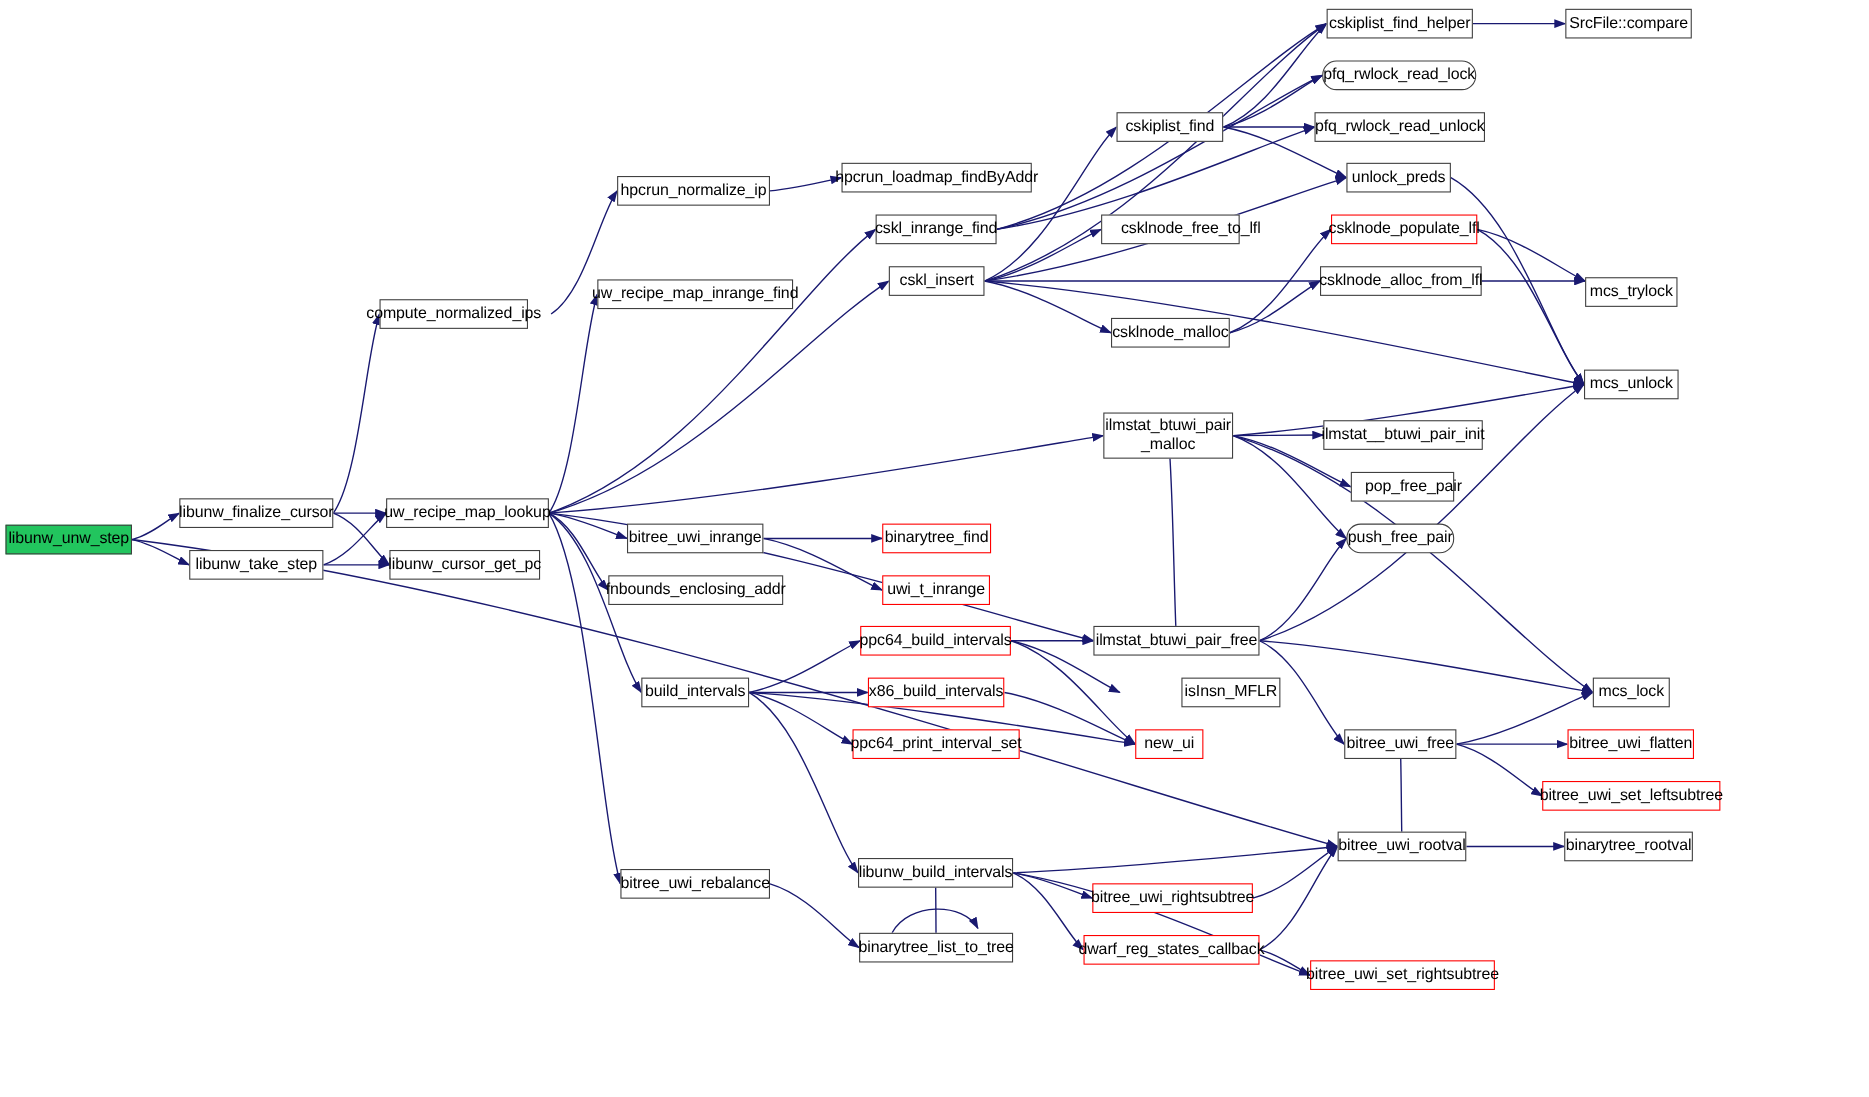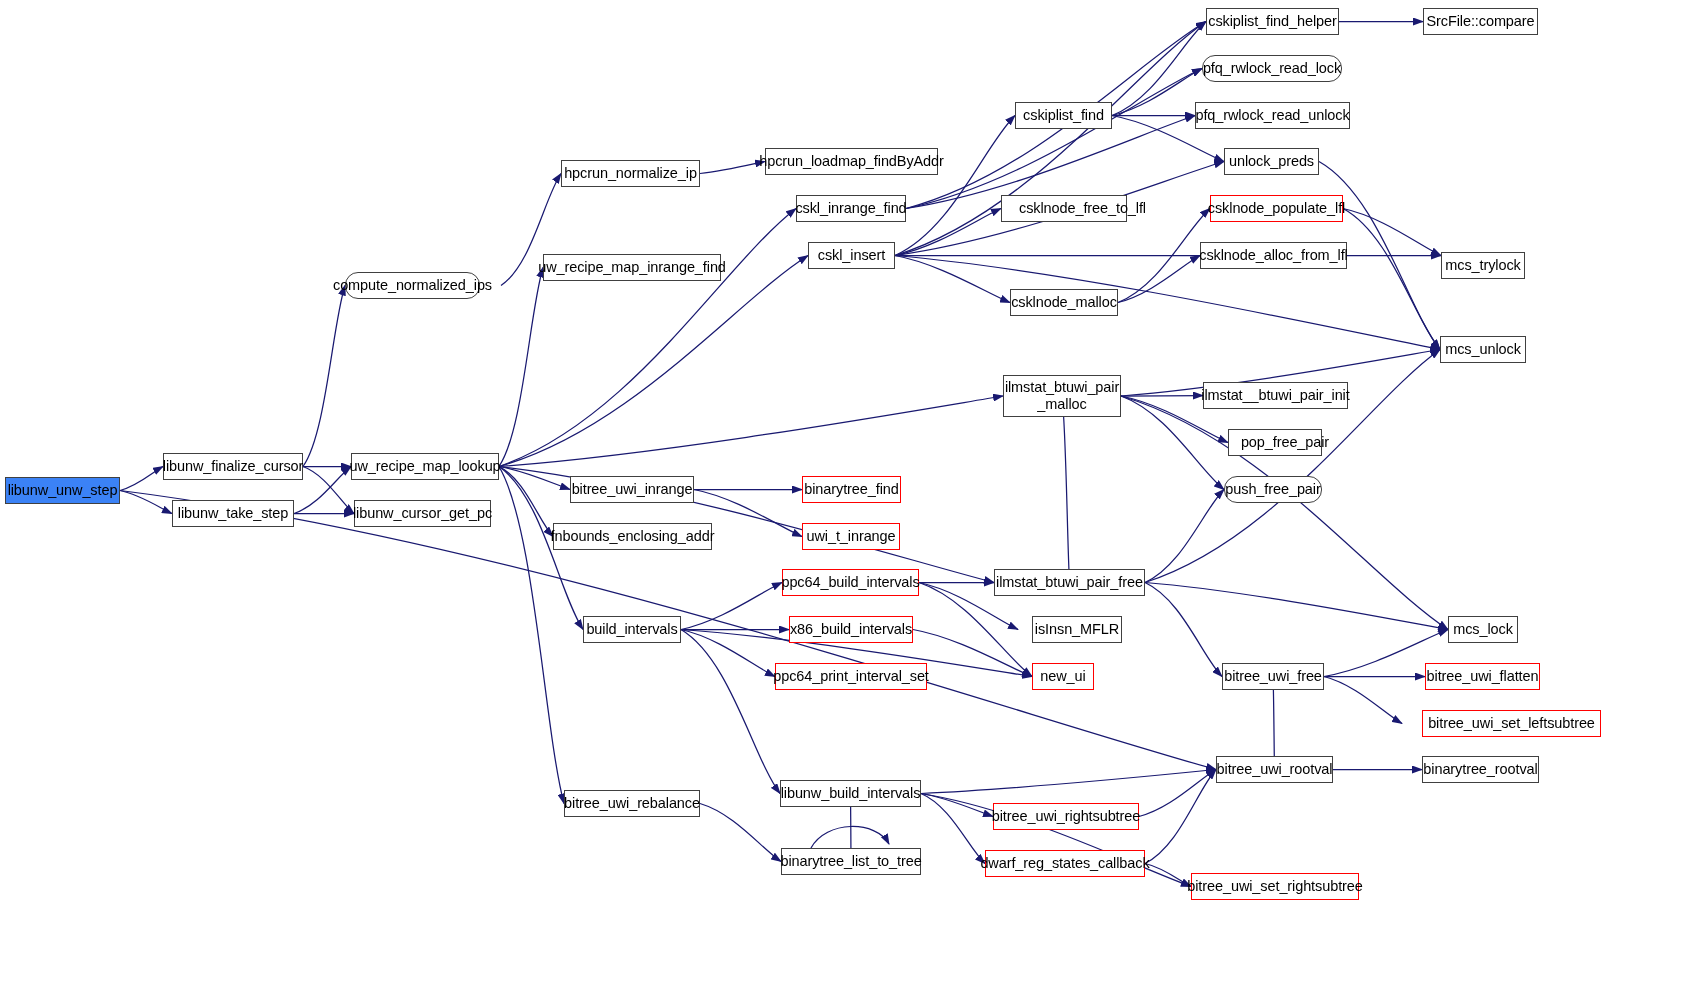--- a/index.html
+++ b/index.html
@@ -4,21 +4,21 @@
 <style>
   html,body{margin:0;padding:0;background:#ffffff;}
   #canvas{position:relative;width:1699px;height:997px;background:#ffffff;
           font-family:"Liberation Sans", sans-serif;overflow:hidden;}
   #edges{position:absolute;left:0;top:0;width:1699px;height:997px;}
   .node{position:absolute;box-sizing:border-box;display:flex;align-items:center;
         justify-content:center;text-align:center;background:#ffffff;
         border:1px solid #404040;font-size:14.5px;color:#000000;line-height:1.12;
         white-space:pre;letter-spacing:-0.1px;}
   .node.red{border-color:#ff0000;}
-  .node.cur{background:#3b82f6;border-color:#404040;}
+  .node.cur{background:#22c55e;border-color:#404040;}
   .node.two{line-height:1.18;}
 </style>
 </head>
 <body>
 
 <div id="canvas">
   <svg id="edges" viewBox="0 0 1699 997" xmlns="http://www.w3.org/2000/svg">
     <defs>
       <marker id="ah" markerWidth="11" markerHeight="8" refX="10" refY="4" orient="auto" markerUnits="userSpaceOnUse">
         <path d="M0,0 L11,4 L0,8 z" fill="#191970"></path>
@@ -99,21 +99,21 @@
         <path d="M1139,816.5 C1171.36464,808.04 1198.199448,779.84 1216,769.5" marker-end="url(#ah)" stroke="#191970"></path>
         <path d="M1145,863.5 C1179.1655421686746,846.58 1197.208951807229,790.18 1216,769.5" marker-end="url(#ah)" stroke="#191970"></path>
         <path d="M1145,863.5 C1163.6365714285714,867.64 1180.7498857142857,881.44 1191,886.5" marker-end="url(#ah)" stroke="#191970"></path>
         <path d="M1333,769.5 L1422,769.5" marker-end="url(#ah)" stroke="#191970"></path>
       </g>
   </svg>
   <div id="node-layer">
       <div class="node cur" style="left: 5px; top: 477px; width: 115px; height: 27px;">libunw_unw_step</div>
       <div class="node" style="left: 163px; top: 453px; width: 140px; height: 27px;">libunw_finalize_cursor</div>
       <div class="node" style="left: 172px; top: 500px; width: 122px; height: 27px;">libunw_take_step</div>
-      <div class="node" style="left: 345px; top: 272px; width: 135px; height: 27px; border-radius: 13px;">compute_normalized_ips</div>
+      <div class="node" style="left: 345px; top: 272px; width: 135px; height: 27px;">compute_normalized_ips</div>
       <div class="node" style="left: 351px; top: 453px; width: 148px; height: 27px;">uw_recipe_map_lookup</div>
       <div class="node" style="left: 354px; top: 500px; width: 137px; height: 27px;">libunw_cursor_get_pc</div>
       <div class="node" style="left: 561px; top: 160px; width: 139px; height: 27px;">hpcrun_normalize_ip</div>
       <div class="node" style="left: 543px; top: 254px; width: 178px; height: 27px;">uw_recipe_map_inrange_find</div>
       <div class="node" style="left: 570px; top: 476px; width: 124px; height: 27px;">bitree_uwi_inrange</div>
       <div class="node" style="left: 553px; top: 523px; width: 159px; height: 27px;">fnbounds_enclosing_addr</div>
       <div class="node" style="left: 583px; top: 616px; width: 98px; height: 27px;">build_intervals</div>
       <div class="node" style="left: 564px; top: 790px; width: 136px; height: 27px;">bitree_uwi_rebalance</div>
       <div class="node" style="left: 765px; top: 148px; width: 173px; height: 27px;">hpcrun_loadmap_findByAddr</div>
       <div class="node" style="left: 796px; top: 195px; width: 110px; height: 27px;">cskl_inrange_find</div>
@@ -124,37 +124,37 @@
       <div class="node red" style="left: 789px; top: 616px; width: 124px; height: 27px;">x86_build_intervals</div>
       <div class="node red" style="left: 775px; top: 663px; width: 152px; height: 27px;">ppc64_print_interval_set</div>
       <div class="node" style="left: 780px; top: 780px; width: 141px; height: 27px;">libunw_build_intervals</div>
       <div class="node" style="left: 781px; top: 848px; width: 140px; height: 27px;">binarytree_list_to_tree</div>
       <div class="node" style="left: 1015px; top: 102px; width: 97px; height: 27px;">cskiplist_find</div>
       <div class="node" style="left: 1001px; top: 195px; width: 126px; height: 27px; padding-left: 37px;">csklnode_free_to_lfl</div>
       <div class="node" style="left: 1010px; top: 289px; width: 108px; height: 27px;">csklnode_malloc</div>
       <div class="node two" style="left: 1003px; top: 375px; width: 118px; height: 42px;">ilmstat_btuwi_pair
 _malloc</div>
       <div class="node" style="left: 994px; top: 569px; width: 151px; height: 27px;">ilmstat_btuwi_pair_free</div>
-      <div class="node" style="left: 1032px; top: 616px; width: 90px; height: 27px;">isInsn_MFLR</div>
+      <div class="node" style="left: 1074px; top: 616px; width: 90px; height: 27px;">isInsn_MFLR</div>
       <div class="node red" style="left: 1032px; top: 663px; width: 62px; height: 27px;">new_ui</div>
       <div class="node red" style="left: 993px; top: 803px; width: 146px; height: 27px;">bitree_uwi_rightsubtree</div>
       <div class="node red" style="left: 985px; top: 850px; width: 160px; height: 27px;">dwarf_reg_states_callback</div>
       <div class="node" style="left: 1206px; top: 8px; width: 133px; height: 27px;">cskiplist_find_helper</div>
       <div class="node" style="left: 1202px; top: 55px; width: 140px; height: 27px; border-radius: 13px;">pfq_rwlock_read_lock</div>
       <div class="node" style="left: 1195px; top: 102px; width: 155px; height: 27px;">pfq_rwlock_read_unlock</div>
       <div class="node" style="left: 1224px; top: 148px; width: 95px; height: 27px;">unlock_preds</div>
       <div class="node red" style="left: 1210px; top: 195px; width: 133px; height: 27px;">csklnode_populate_lfl</div>
       <div class="node" style="left: 1200px; top: 242px; width: 147px; height: 27px;">csklnode_alloc_from_lfl</div>
       <div class="node" style="left: 1203px; top: 382px; width: 145px; height: 27px;">ilmstat__btuwi_pair_init</div>
       <div class="node" style="left: 1228px; top: 429px; width: 94px; height: 27px; padding-left: 20px;">pop_free_pair</div>
       <div class="node" style="left: 1224px; top: 476px; width: 98px; height: 27px; border-radius: 13px;">push_free_pair</div>
       <div class="node" style="left: 1222px; top: 663px; width: 102px; height: 27px;">bitree_uwi_free</div>
       <div class="node" style="left: 1216px; top: 756px; width: 117px; height: 27px;">bitree_uwi_rootval</div>
       <div class="node red" style="left: 1191px; top: 873px; width: 168px; height: 27px;">bitree_uwi_set_rightsubtree</div>
       <div class="node" style="left: 1441px; top: 252px; width: 84px; height: 27px;">mcs_trylock</div>
       <div class="node" style="left: 1440px; top: 336px; width: 86px; height: 27px;">mcs_unlock</div>
       <div class="node" style="left: 1448px; top: 616px; width: 70px; height: 27px;">mcs_lock</div>
       <div class="node" style="left: 1423px; top: 8px; width: 115px; height: 27px;">SrcFile::compare</div>
       <div class="node red" style="left: 1425px; top: 663px; width: 115px; height: 27px;">bitree_uwi_flatten</div>
-      <div class="node red" style="left: 1402px; top: 710px; width: 179px; height: 27px; margin-left: 20px;">bitree_uwi_set_leftsubtree</div>
+      <div class="node red" style="left: 1402px; top: 710px; width: 162px; height: 27px;">bitree_uwi_set_leftsubtree</div>
       <div class="node" style="left: 1422px; top: 756px; width: 117px; height: 27px;">binarytree_rootval</div>
     </div>
 </div>
 
 </body></html>

